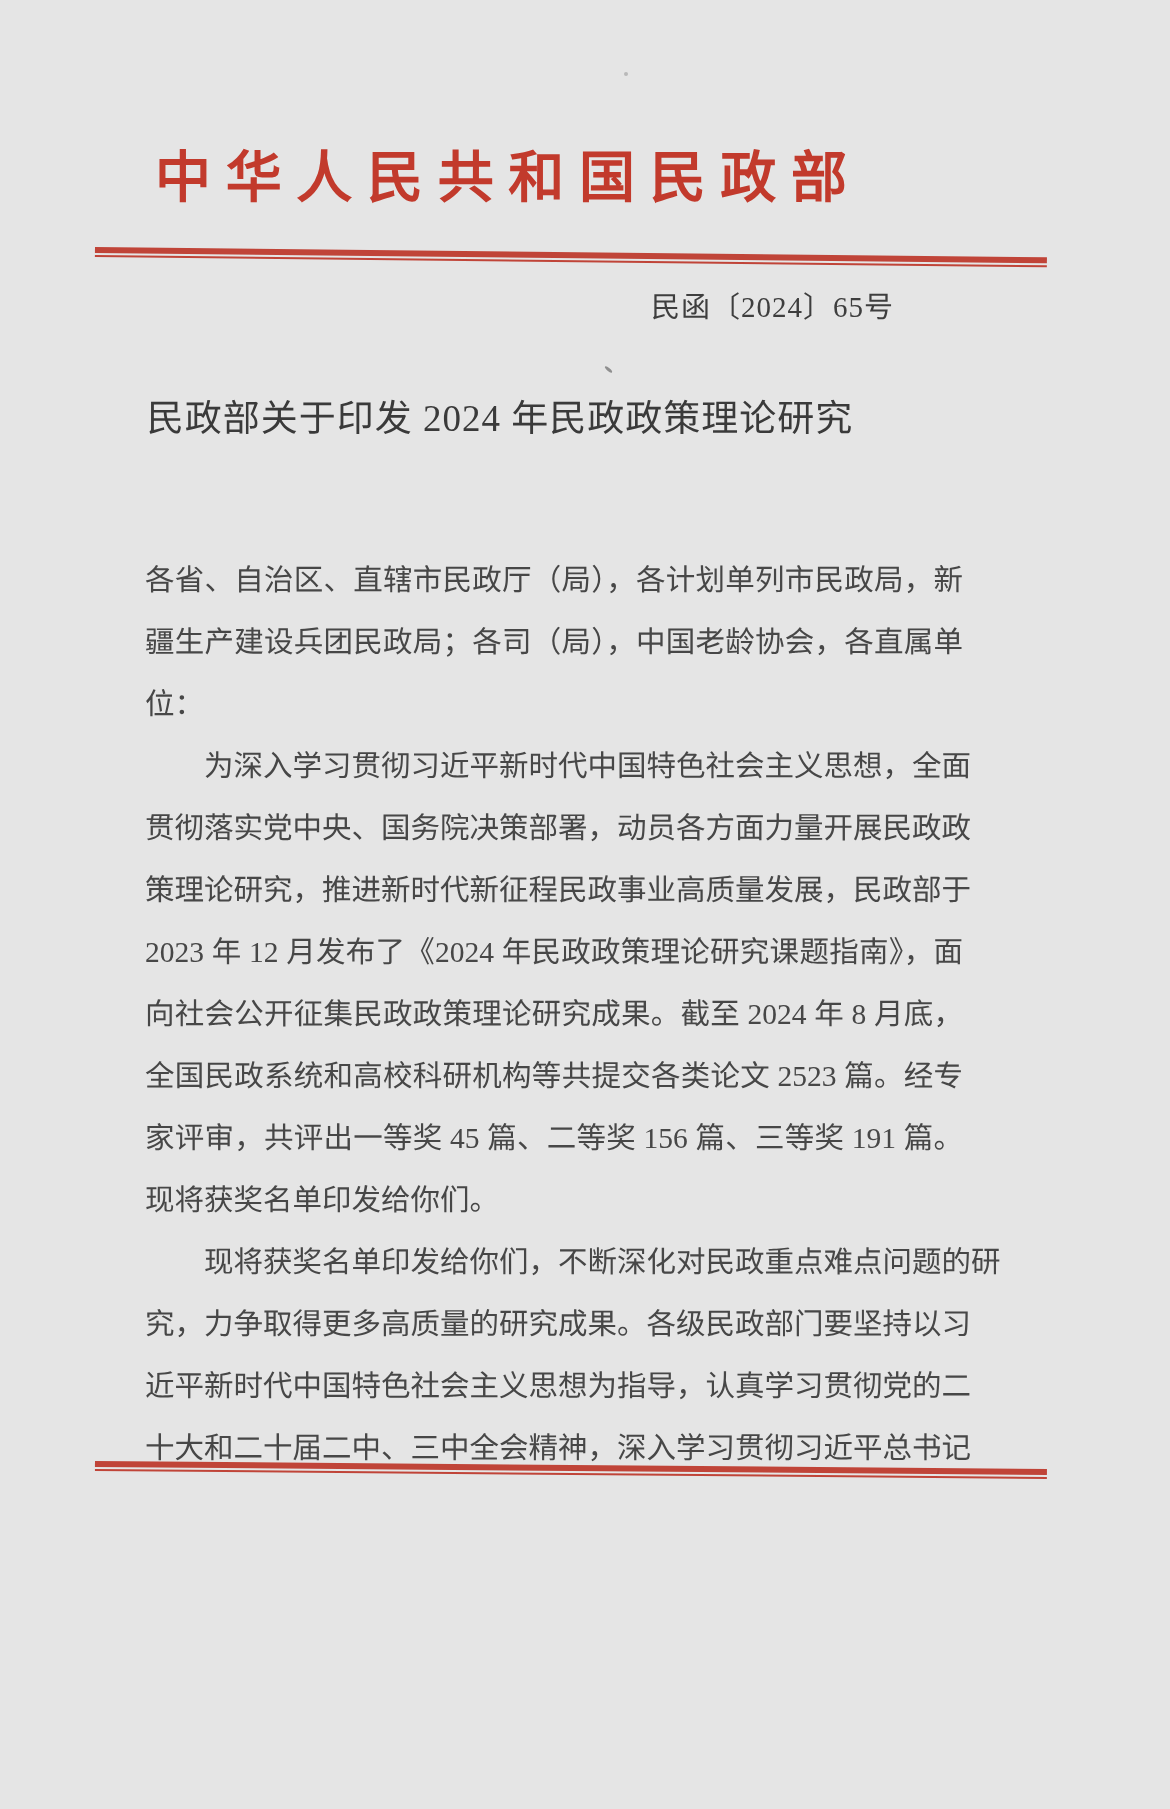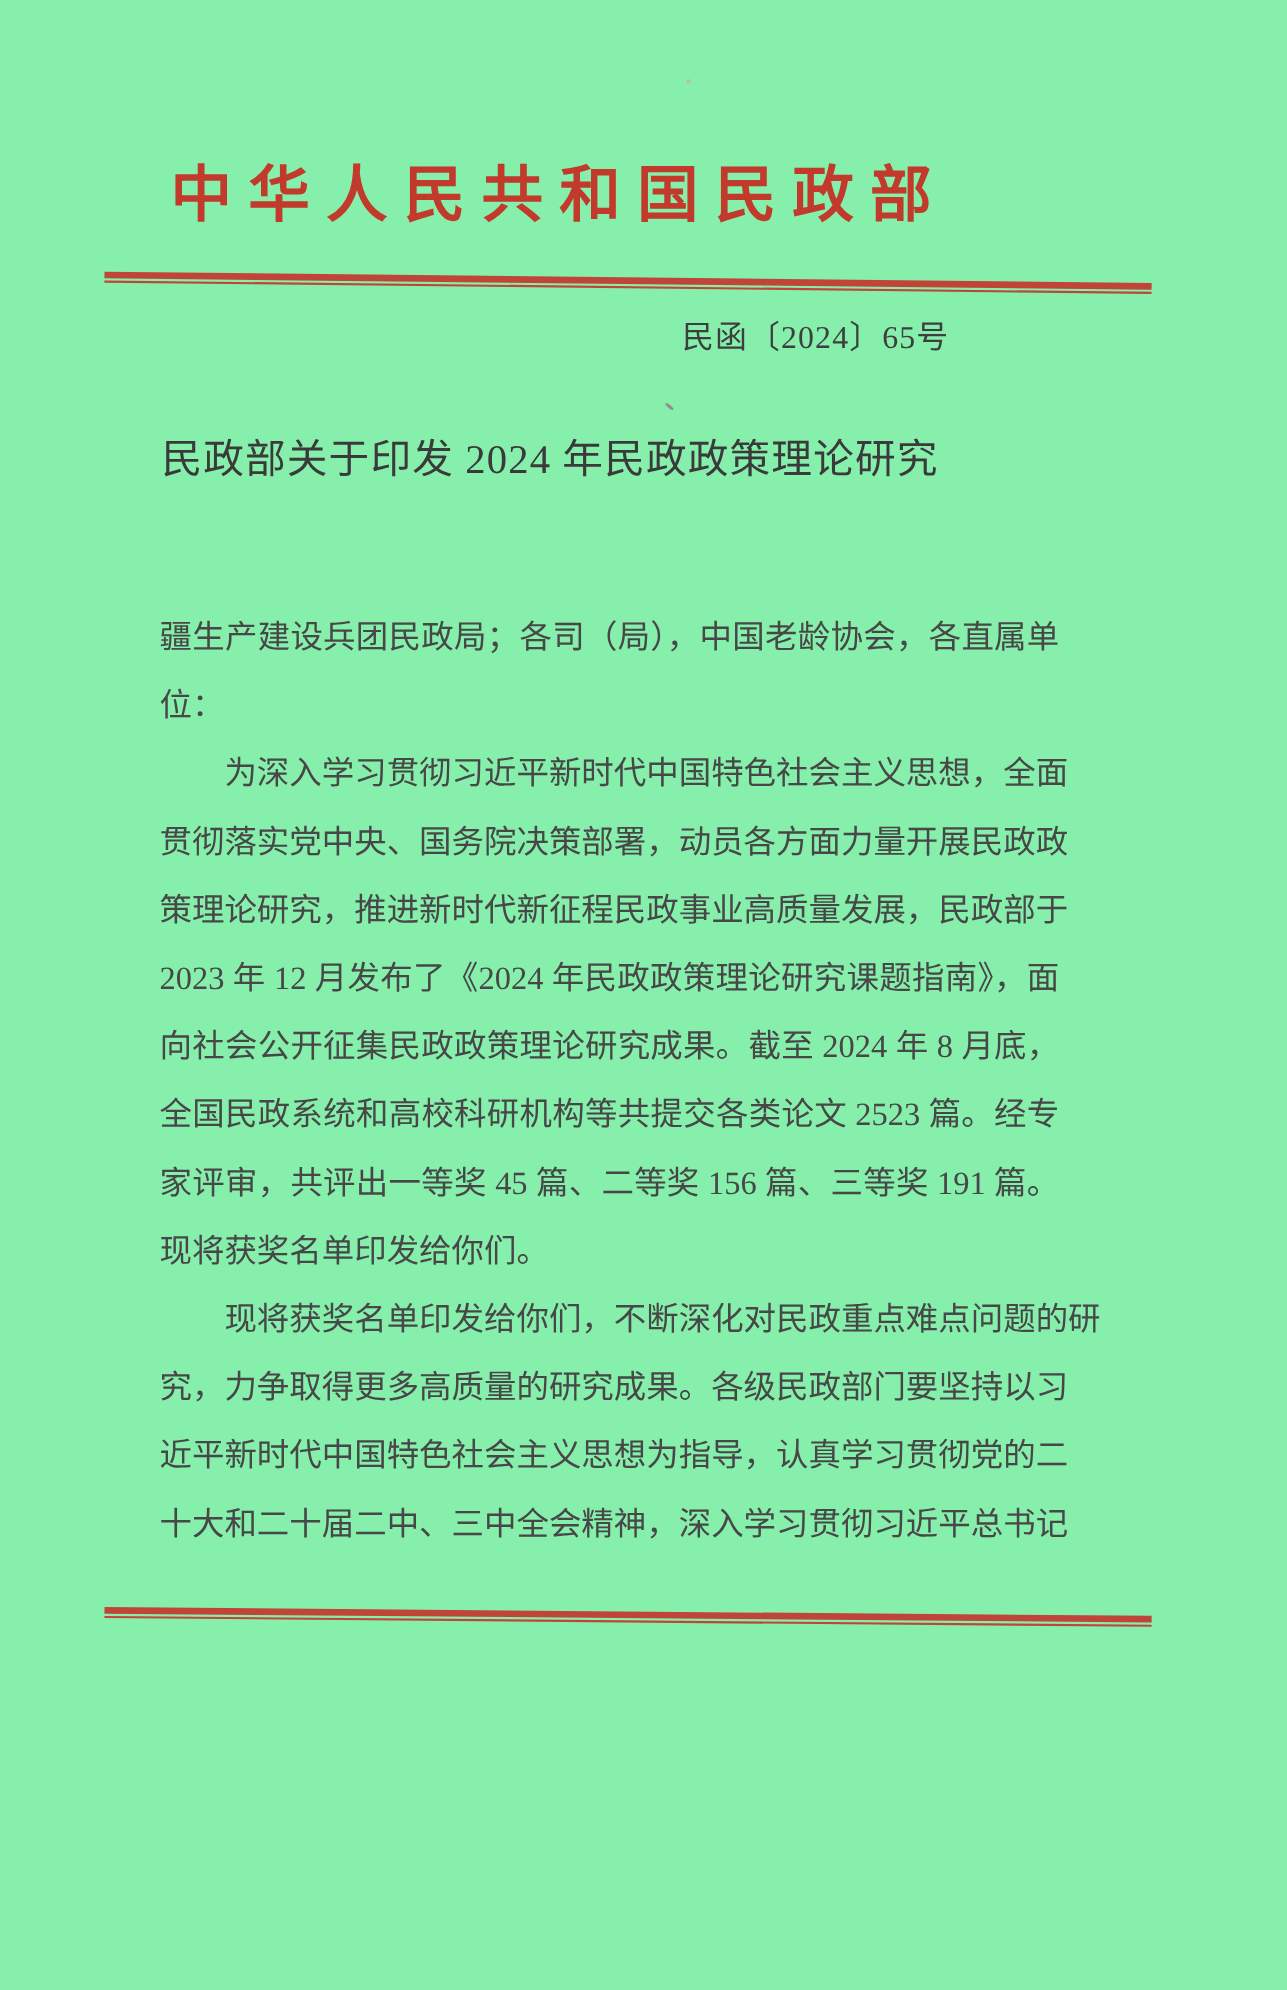--- a/index.html
+++ b/index.html
@@ -5,21 +5,21 @@
   html, body {
     margin: 0;
     padding: 0;
     background: #ffffff;
     font-family: "Liberation Serif", "DejaVu Serif", serif;
   }
   .page {
     position: relative;
     width: 1170px;
     height: 1809px;
-    background: #86efac;
+    background: #e5e5e5;
     overflow: hidden;
     color: #434343;
   }
   
   .letterhead {
     position: absolute;
     left: 155px;
     top: 138px;
     width: 692px;
     height: 80px;
@@ -41,21 +41,21 @@
   .double-rule .thick { height: 6px;  background: #c04438; }
   .double-rule .thin  { height: 2.5px; background: #c04438; margin-top: 1.5px; }
   .rule-top    { top: 247px;  transform: rotate(0.62deg); }
   .rule-bottom { top: 1461px; transform: rotate(0.48deg); }
   
   .doc-number {
     position: absolute;
     left: 620px;
     top: 286px;
     width: 305px;
-    text-align: left;
+    text-align: center;
     font-size: 29px;
     line-height: 42px;
     color: #3e3e3e;
     letter-spacing: 1px;
   }
   
   .doc-title {
     position: absolute;
     left: 130px;
     top: 392px;
@@ -114,20 +114,21 @@
 
   <div class="doc-number">民函〔2024〕65号</div>
 
   <div class="doc-title">
     <div>民政部关于印发 2024 年民政政策理论研究</div>
   </div>
 
   <div class="body-text">
 
     <div>
+      <div class="line">各省、自治区、直辖市民政厅（局），各计划单列市民政局，新</div>
       <div class="line">疆生产建设兵团民政局；各司（局），中国老龄协会，各直属单</div>
       <div class="line short">位：</div>
     </div>
 
     <div>
       <div class="line indent">为深入学习贯彻习近平新时代中国特色社会主义思想，全面</div>
       <div class="line">贯彻落实党中央、国务院决策部署，动员各方面力量开展民政政</div>
       <div class="line">策理论研究，推进新时代新征程民政事业高质量发展，民政部于</div>
       <div class="line">2023 年 12 月发布了《2024 年民政政策理论研究课题指南》，面</div>
       <div class="line">向社会公开征集民政政策理论研究成果。截至 2024 年 8 月底，</div>

